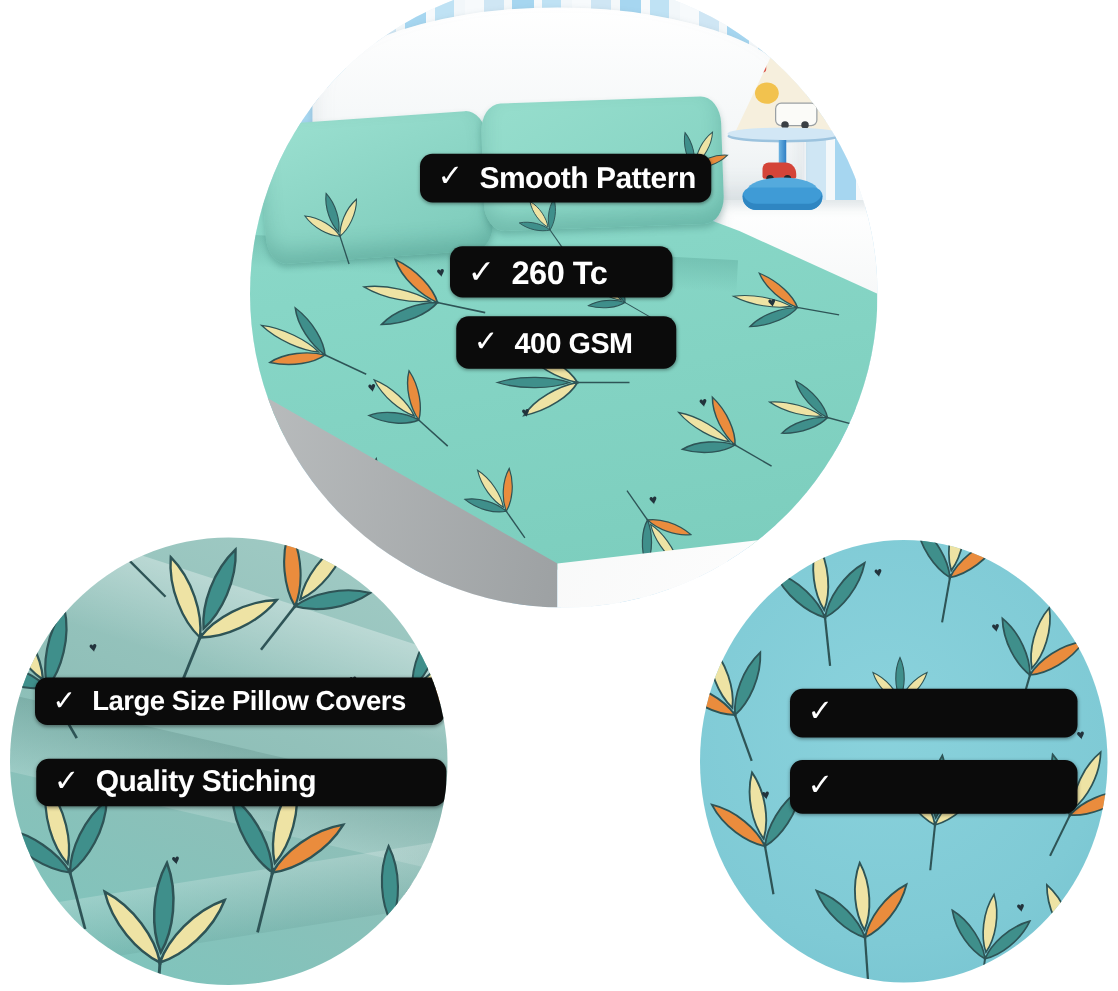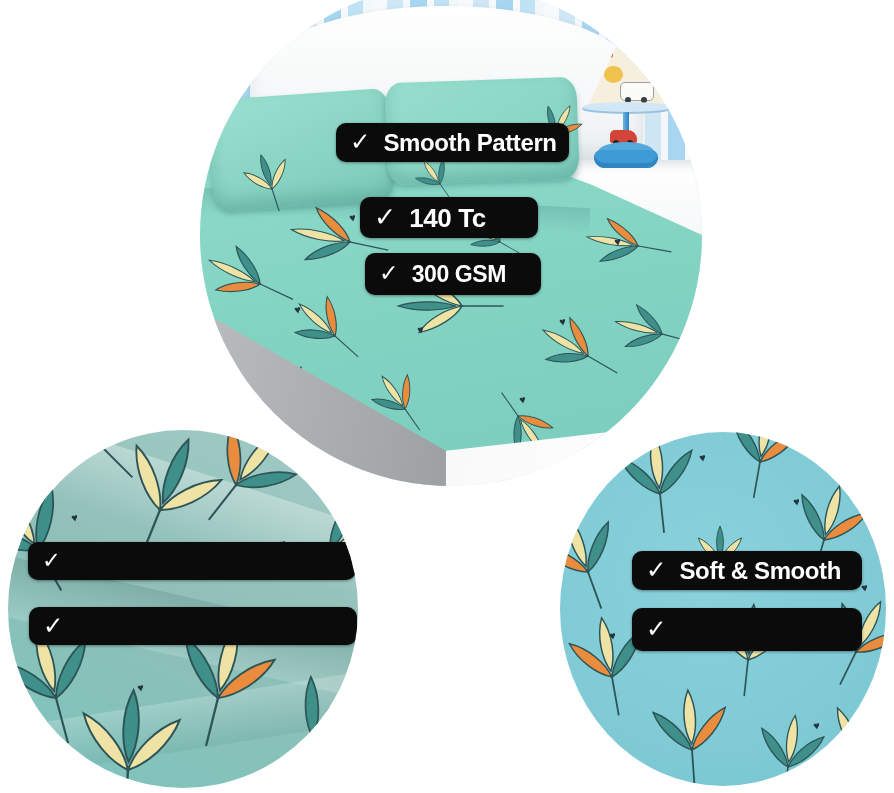--- a/index.html
+++ b/index.html
@@ -305,25 +305,25 @@
       </svg>
     <div class="mattress-wedge"></div>
     <div class="platform-wedge"></div>
 
     <div class="pill pill-floral">
       <span class="chk">✓</span>
       <span class="txt">Smooth Pattern</span>
     </div>
     <div class="pill pill-tc">
       <span class="chk">✓</span>
-      <span class="txt">140 Tc</span>
+      <span class="txt">260 Tc</span>
     </div>
     <div class="pill pill-gsm">
       <span class="chk">✓</span>
-      <span class="txt">300 GSM</span>
+      <span class="txt">400 GSM</span>
     </div>
   </div>
 
   <div class="circle bl-circle">
     <div class="fold bl-fold1"></div>
     <div class="fold bl-fold2"></div>
     <div class="fold bl-fold3"></div>
     <svg class="pattern" id="pattern-bl" viewBox="0 0 350 358">
         <g transform="translate(152 80) rotate(22) scale(1.9 1.9)">
     <path d="M0 26L0 -2" stroke="#2e5456" stroke-width="1.2" fill="none"></path>
@@ -435,23 +435,25 @@
         </g>
         <text x="64" y="92" font-size="11" fill="#22333c" transform="rotate(-10 64 92)">♥</text>
         <text x="272" y="118" font-size="11" fill="#22333c" transform="rotate(-10 272 118)">♥</text>
         <text x="130" y="262" font-size="11" fill="#22333c" transform="rotate(-10 130 262)">♥</text>
         <text x="262" y="350" font-size="11" fill="#22333c" transform="rotate(-10 262 350)">♥</text>
         <text x="30" y="205" font-size="11" fill="#22333c" transform="rotate(-10 30 205)">♥</text>
       </svg>
 
     <div class="pill pill-pillow">
       <span class="chk">✓</span>
+      <span class="txt">Large Size Pillow Covers</span>
     </div>
     <div class="pill pill-stitch">
       <span class="chk">✓</span>
+      <span class="txt">Quality Stiching</span>
     </div>
   </div>
 
   <div class="circle br-circle">
     <svg class="pattern" id="pattern-br" viewBox="0 0 326 354">
         <g transform="translate(100 62) rotate(-6) scale(1.5 1.5)">
     <path d="M0 26L0 -2" stroke="#2e5456" stroke-width="1.2" fill="none"></path>
     <g transform="rotate(-42)">
             <path d="M0 0C4.5 -9 5.5 -24 0 -36C-5.5 -24 -4.5 -9 0 0Z" fill="#3f8f8b" stroke="#2e5456" stroke-width="1"></path>
           </g>
@@ -586,19 +588,18 @@
         <text x="234" y="74" font-size="11" fill="#22333c" transform="rotate(-10 234 74)">♥</text>
         <text x="302" y="160" font-size="11" fill="#22333c" transform="rotate(-10 302 160)">♥</text>
         <text x="50" y="208" font-size="11" fill="#22333c" transform="rotate(-10 50 208)">♥</text>
         <text x="254" y="298" font-size="11" fill="#22333c" transform="rotate(-10 254 298)">♥</text>
         <text x="162" y="198" font-size="11" fill="#22333c" transform="rotate(-10 162 198)">♥</text>
         <text x="100" y="186" font-size="11" fill="#22333c" transform="rotate(-10 100 186)">♥</text>
       </svg>
 
     <div class="pill pill-soft">
       <span class="chk">✓</span>
-      <span class="txt">Soft &amp; Smooth</span>
     </div>
     <div class="pill pill-breathe">
       <span class="chk">✓</span>
     </div>
   </div>
 </div>
 
 </body></html>

